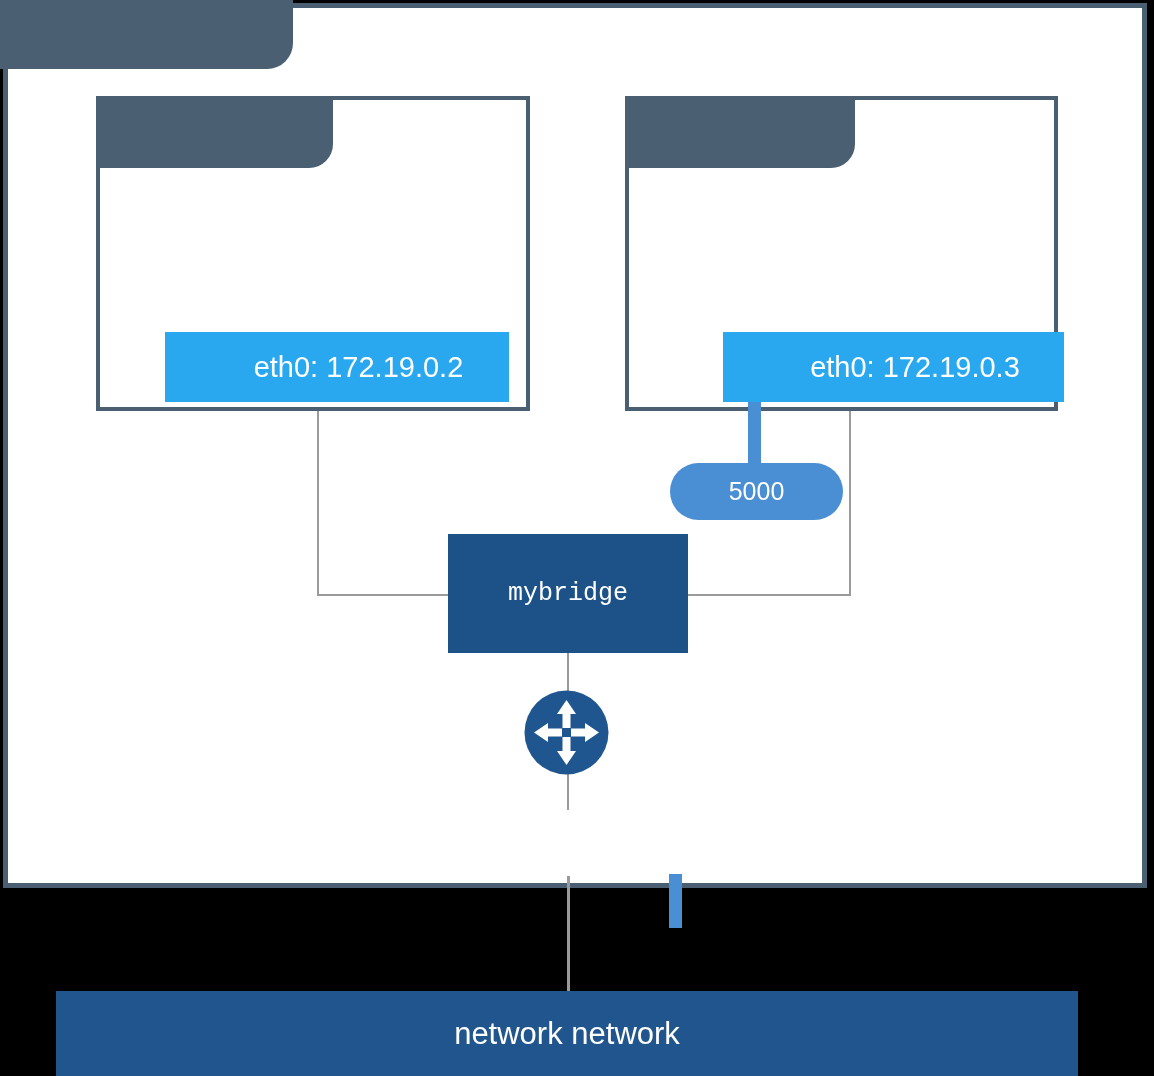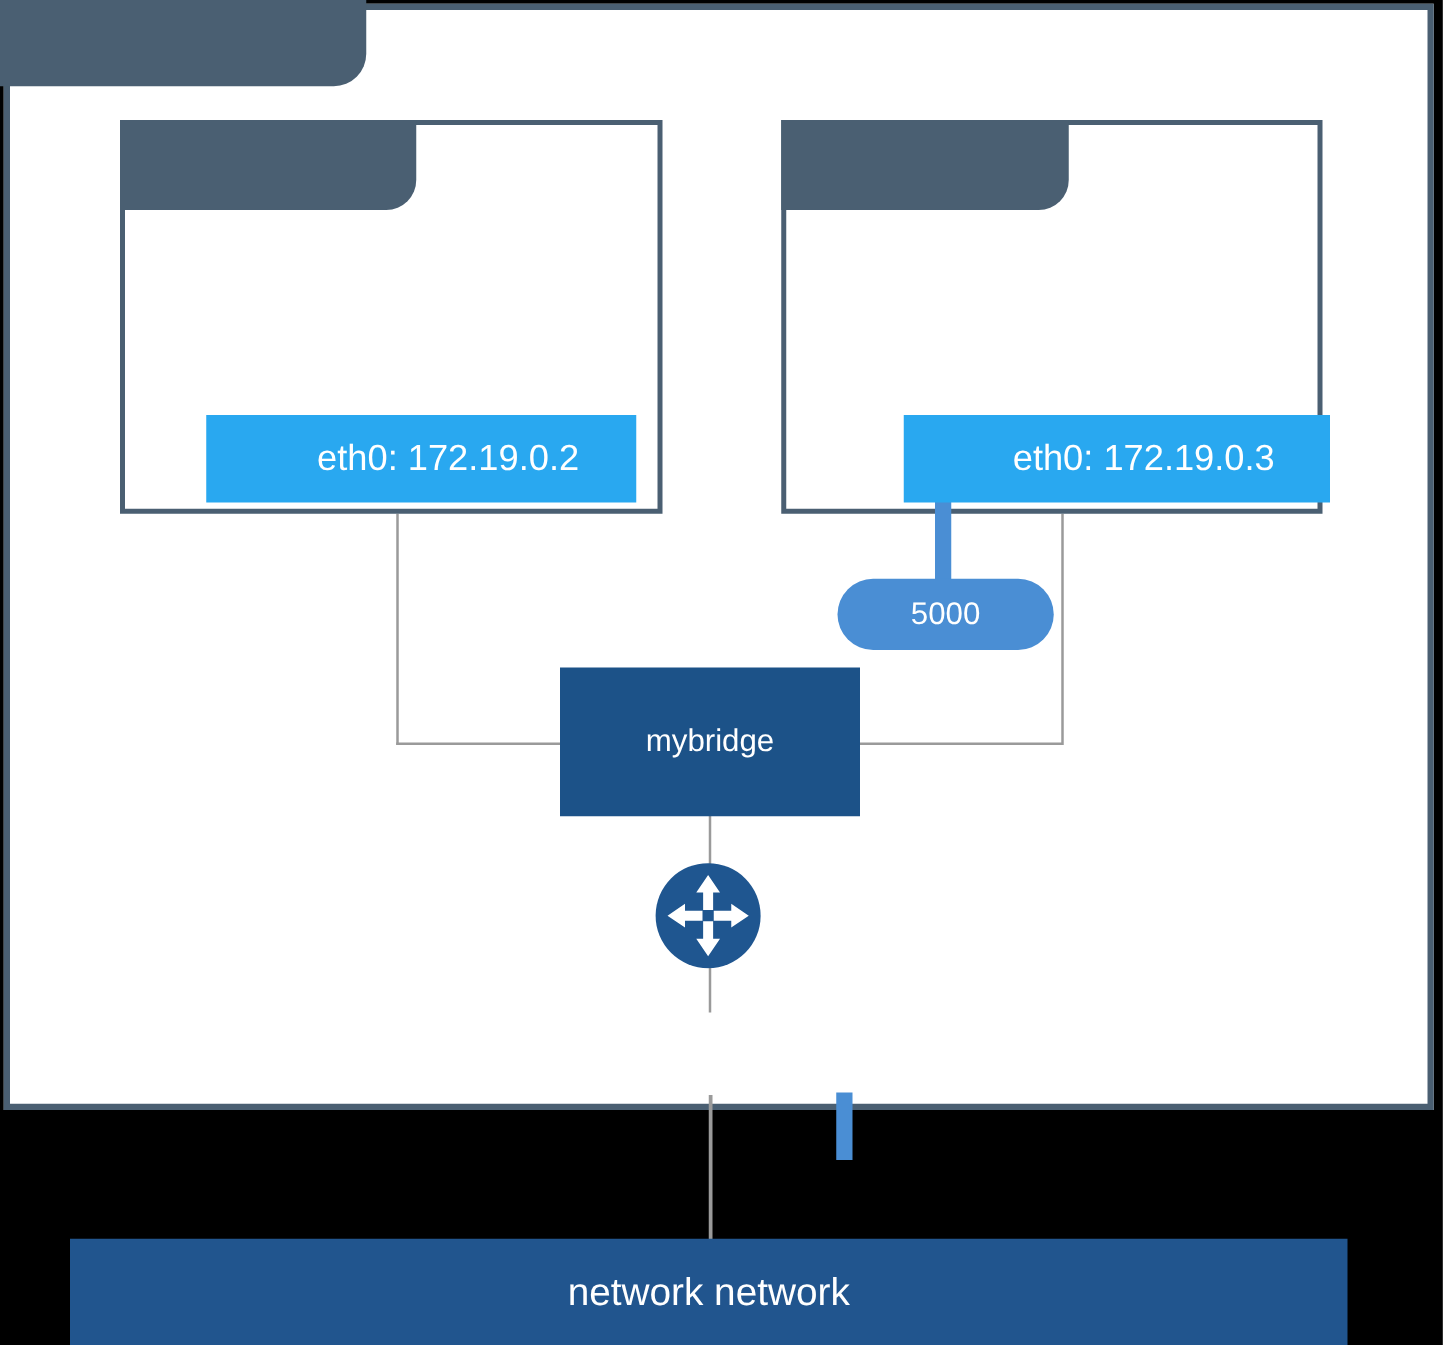--- a/index.html
+++ b/index.html
@@ -116,20 +116,21 @@
     width: 240px;
     height: 119px;
     background: #1c5288;
     color: #ffffff;
     font-size: 25px;
     display: flex;
     align-items: center;
     justify-content: center;
     white-space: nowrap;
     z-index: 7;
+    font-family: Liberation Mono, monospace;
   }
 
   
   .external-bar {
     position: absolute;
     left: 56px;
     top: 991px;
     width: 1022px;
     height: 85px;
     background: #21558e;

